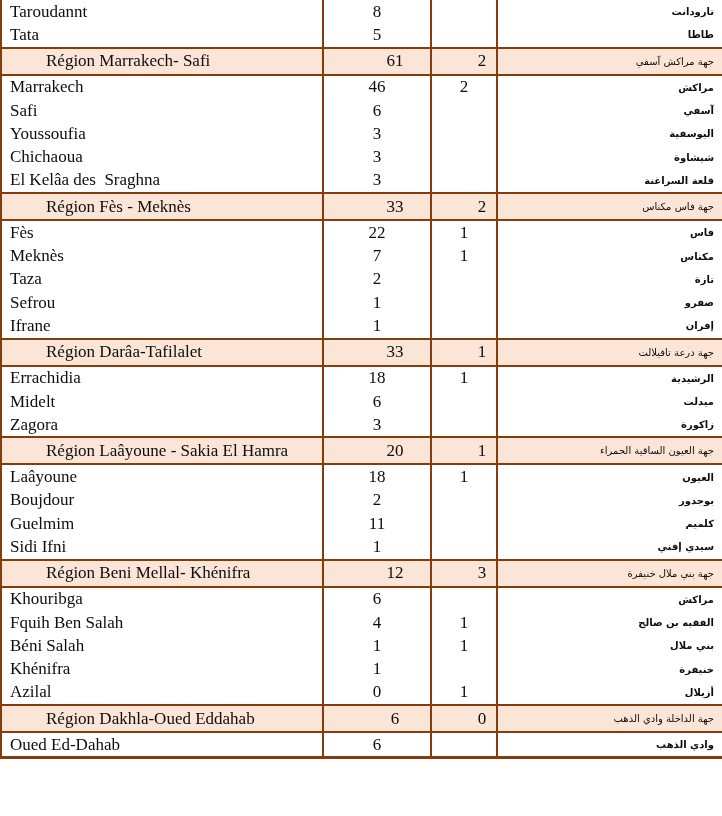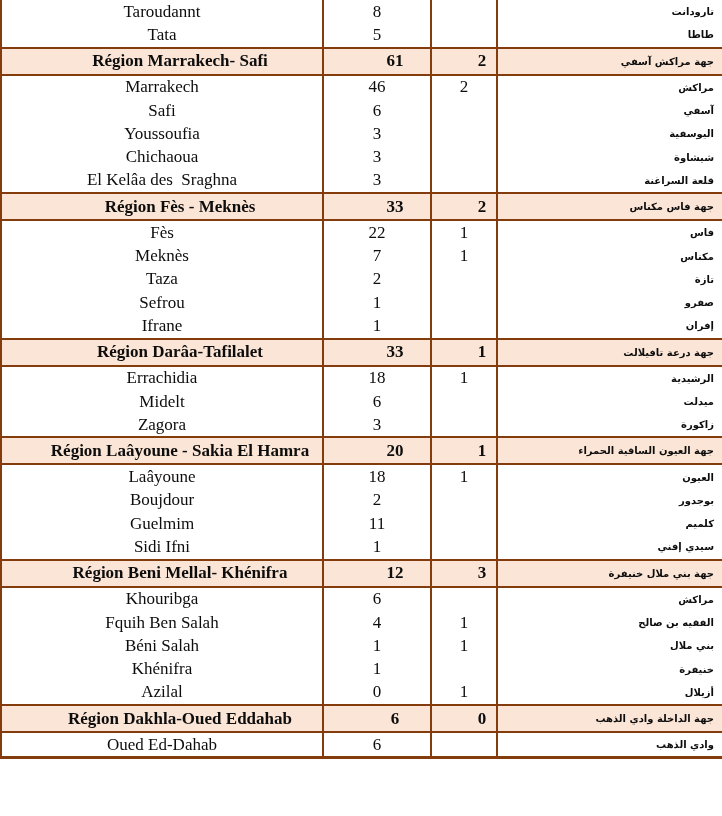--- a/index.html
+++ b/index.html
@@ -33,26 +33,26 @@
     padding:0 8px;
     white-space:pre;
     overflow:hidden;
     font-size:17px;
     vertical-align:middle;
   }
   tr.city td{height:23.3px;}
   tr.region td{
     height:25px;
     background:var(--region-bg);
-    font-weight:bold;
+    font-weight:normal;
     border-top:2.5px solid var(--border);
     border-bottom:2.5px solid var(--border);
     padding-left:44px;
   }
-  td.fr{text-align:center;}
+  td.fr{text-align:left;}
   td.num{text-align:center;}
   td.ar{
     text-align:right;
     direction:rtl;
     font-family:"DejaVu Sans",sans-serif;
     font-size:10px;
     font-weight:bold;
     margin-left:15px;
   }
   tr.city td.ar{font-weight:600;}

